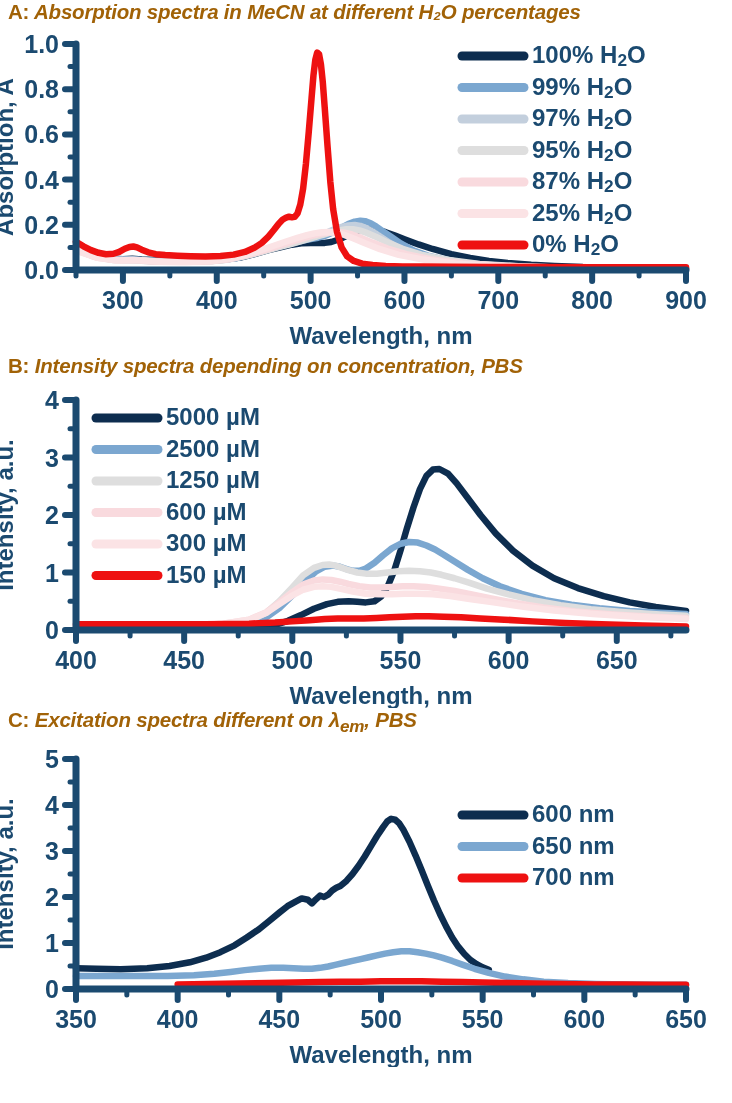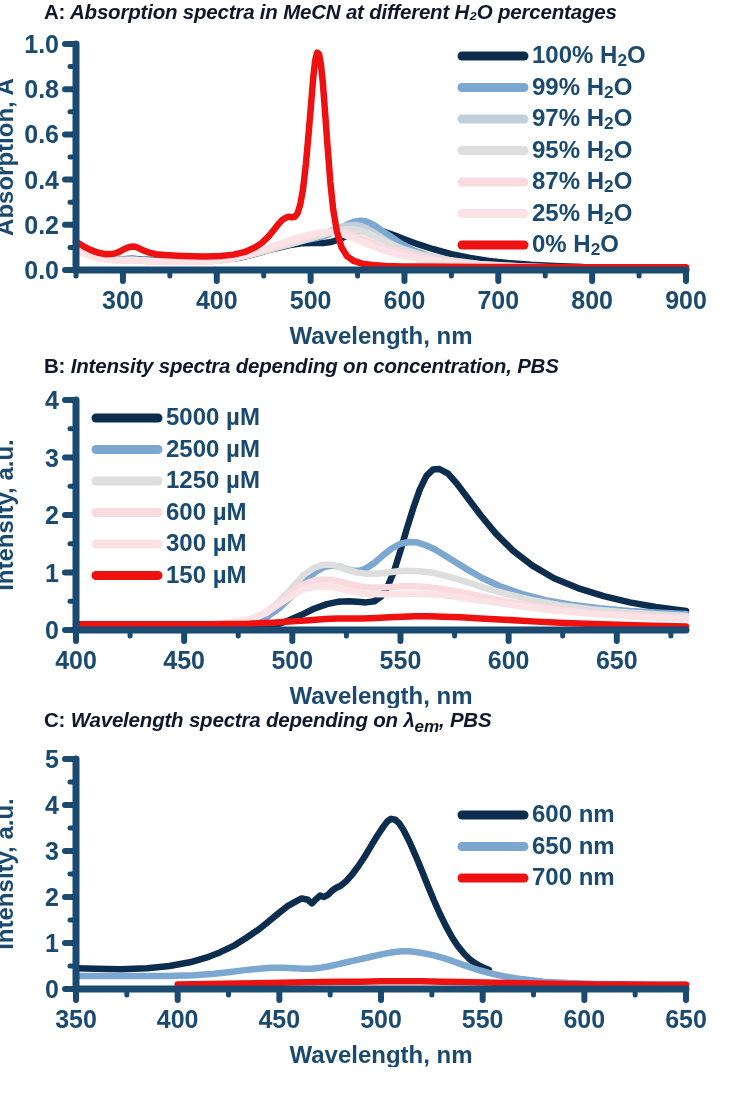--- a/index.html
+++ b/index.html
@@ -1,21 +1,21 @@
 <!DOCTYPE html>
 <html><head>
 <meta charset="utf-8">
 <style>
   html,body{margin:0;padding:0;background:#ffffff;}
   body{width:732px;height:1103px;font-family:"Liberation Sans",sans-serif;color:#1b4a70;overflow:hidden;}
   .figure{width:732px;height:1103px;position:relative;}
   .panel{position:relative;width:732px;}
   .panel-title{
-    font-size:20.5px;font-style:italic;font-weight:bold;color:#0f172a;
-    padding-left:0;letter-spacing:-0.2px;white-space:nowrap;margin-left:44px;
+    font-size:20.5px;font-style:italic;font-weight:bold;color:#a16207;
+    padding-left:8px;letter-spacing:-0.2px;white-space:nowrap;
   }
   .panel-title .plabel{font-style:normal;font-weight:bold;}
   .plot-wrap{position:relative;}
   svg{display:block;}
   .axis-line{stroke:#1b4a70;stroke-width:7;stroke-linecap:round;}
   .tick-major{stroke:#1b4a70;stroke-width:6;stroke-linecap:round;}
   .tick-minor{stroke:#1b4a70;stroke-width:5;stroke-linecap:round;}
   .ticklabel{fill:#1b4a70;font-family:"Liberation Sans",sans-serif;font-size:25px;font-weight:bold;}
   .ticklabel.y{text-anchor:end;}
   .ticklabel.x{text-anchor:middle;}
@@ -177,21 +177,21 @@
             <line x1="96" y1="197.5" x2="158" y2="197.5" stroke="#ee1111" class="legend-swatch"></line>
             <text x="166" y="198.5" class="legend-label">150 µM</text>
           </g>
         </svg>
     </div>
   </div>
 
   <div class="panel">
     <div class="panel-title">
       <span class="plabel">C:</span>
-      <span><span>Wavelength spectra depending on λ</span><sub style="">em</sub><span>, PBS</span></span>
+      <span><span>Excitation spectra different on λ</span><sub style="">em</sub><span>, PBS</span></span>
     </div>
     <div class="plot-wrap">
       <svg id="svgC" width="732" height="330" viewBox="0 0 732 330">
           <g>
             <path d="M76.00 231.30 L96.33 231.76 L120.73 232.22 L147.17 231.30 L169.53 229.00 L189.87 225.32 L206.13 220.72 L220.37 215.20 L234.60 208.30 L246.80 200.48 L259.00 192.20 L269.17 183.92 L279.33 175.64 L287.47 169.20 L295.60 164.60 L301.70 161.38 L307.80 162.76 L311.87 166.44 L315.93 162.30 L320.00 158.62 L324.07 160.00 L328.13 157.70 L332.20 153.56 L336.27 150.80 L340.33 148.96 L346.43 143.90 L352.53 137.00 L358.63 128.72 L364.73 119.52 L370.83 109.40 L376.93 99.28 L383.03 90.08 L387.10 84.56 L391.17 81.80 L395.23 82.72 L399.30 86.40 L403.37 92.84 L409.47 104.80 L415.57 118.60 L421.67 133.32 L427.77 148.50 L433.87 163.22 L439.97 177.02 L446.07 189.44 L452.17 200.48 L458.27 209.68 L464.37 217.04 L470.47 223.02 L476.57 227.16 L482.67 230.38 L488.77 232.68 " class="spectrum" stroke="#0d2d4f"></path>
             <path d="M76.00 239.12 L106.50 239.12 L137.00 239.12 L167.50 239.12 L193.93 238.20 L214.27 236.82 L230.53 234.98 L244.77 233.14 L259.00 231.76 L271.20 230.84 L283.40 230.84 L293.57 231.30 L303.73 231.76 L311.87 231.76 L320.00 230.84 L328.13 229.46 L336.27 227.62 L344.40 225.78 L352.53 223.94 L360.67 222.10 L368.80 220.26 L376.93 218.42 L385.07 216.58 L393.20 215.20 L401.33 214.28 L409.47 214.28 L417.60 215.20 L425.73 216.58 L433.87 218.42 L442.00 220.72 L452.17 223.94 L462.33 227.62 L474.53 231.76 L488.77 235.90 L505.03 239.58 L523.33 242.34 L543.67 244.64 L568.07 246.02 L596.53 246.94 L629.07 247.40 L665.67 247.86 L686.00 247.86 " class="spectrum" stroke="#7ba7d0"></path>
             <path d="M177.67 247.40 L208.17 246.94 L238.67 246.48 L269.17 246.02 L295.60 245.56 L320.00 245.10 L340.33 244.64 L360.67 244.64 L381.00 244.18 L401.33 244.18 L421.67 244.18 L442.00 244.64 L462.33 245.10 L482.67 245.56 L507.07 246.02 L533.50 246.48 L564.00 246.94 L594.50 247.40 L625.00 247.40 L655.50 247.86 L686.00 247.86 " class="spectrum" stroke="#ee1111"></path>
           </g>
           <g>
             <line x1="76" y1="252" x2="686" y2="252" class="axis-line"></line>

